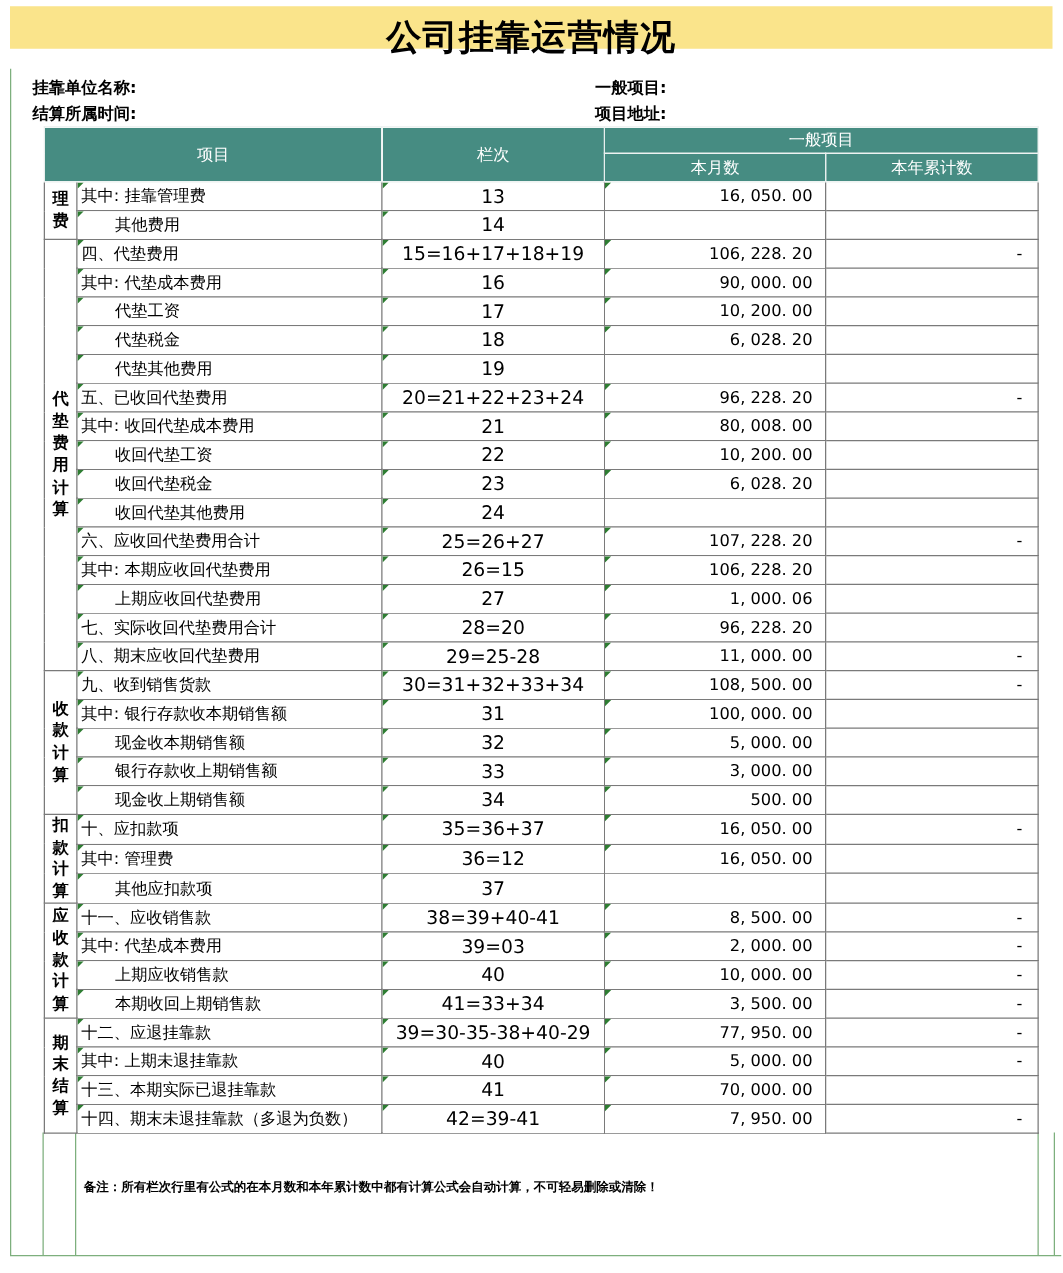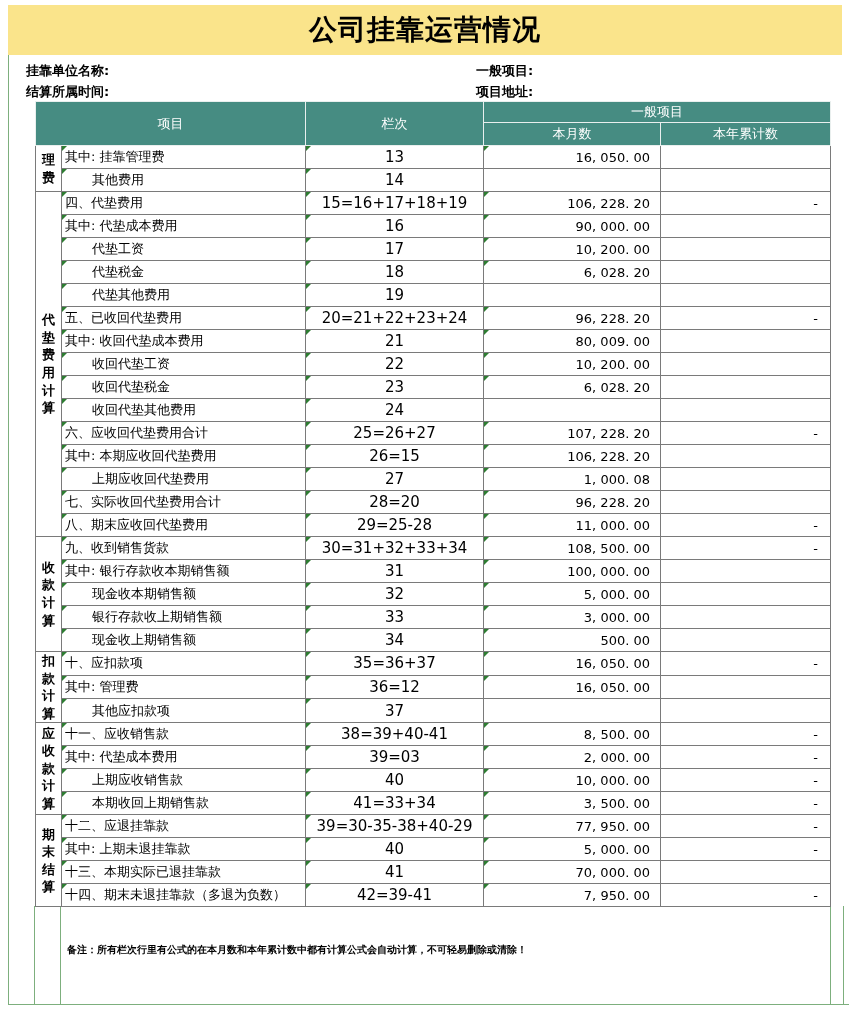--- a/index.html
+++ b/index.html
@@ -12,21 +12,21 @@
     background: #fff;
     overflow: hidden;
   }
   
   .grid-v { position: absolute; width: 1px; background: var(--c-grid, #7daf7d); }
   .grid-h { position: absolute; height: 1px; background: var(--c-grid, #7daf7d); }
 
   .banner {
     position: absolute;
     left: 8px; top: 5px;
-    width: 834px; height: 50px;
+    width: 834px; height: 34px;
     background: var(--c-banner, #fae48b);
     text-align: center;
   }
   .banner .title {
     display: inline-block;
     line-height: 50px;
     font-size: 28px;
     font-weight: bold;
     letter-spacing: 1px;
   }
@@ -197,21 +197,21 @@
         </tr>
         <tr>
           <td class="item">五、已收回代垫费用</td>
           <td class="lanci">20=21+22+23+24</td>
           <td class="month flag">96, 228. 20</td>
           <td class="year">-</td>
         </tr>
         <tr>
           <td class="item">其中: 收回代垫成本费用</td>
           <td class="lanci">21</td>
-          <td class="month flag">80, 009. 00</td>
+          <td class="month flag">80, 008. 00</td>
           <td class="year"></td>
         </tr>
         <tr>
           <td class="item sub">收回代垫工资</td>
           <td class="lanci">22</td>
           <td class="month flag">10, 200. 00</td>
           <td class="year"></td>
         </tr>
         <tr>
           <td class="item sub">收回代垫税金</td>
@@ -233,21 +233,21 @@
         </tr>
         <tr>
           <td class="item">其中: 本期应收回代垫费用</td>
           <td class="lanci">26=15</td>
           <td class="month flag">106, 228. 20</td>
           <td class="year"></td>
         </tr>
         <tr>
           <td class="item sub">上期应收回代垫费用</td>
           <td class="lanci">27</td>
-          <td class="month flag">1, 000. 08</td>
+          <td class="month flag">1, 000. 06</td>
           <td class="year"></td>
         </tr>
         <tr>
           <td class="item">七、实际收回代垫费用合计</td>
           <td class="lanci">28=20</td>
           <td class="month flag">96, 228. 20</td>
           <td class="year"></td>
         </tr>
         <tr>
           <td class="item">八、期末应收回代垫费用</td>

